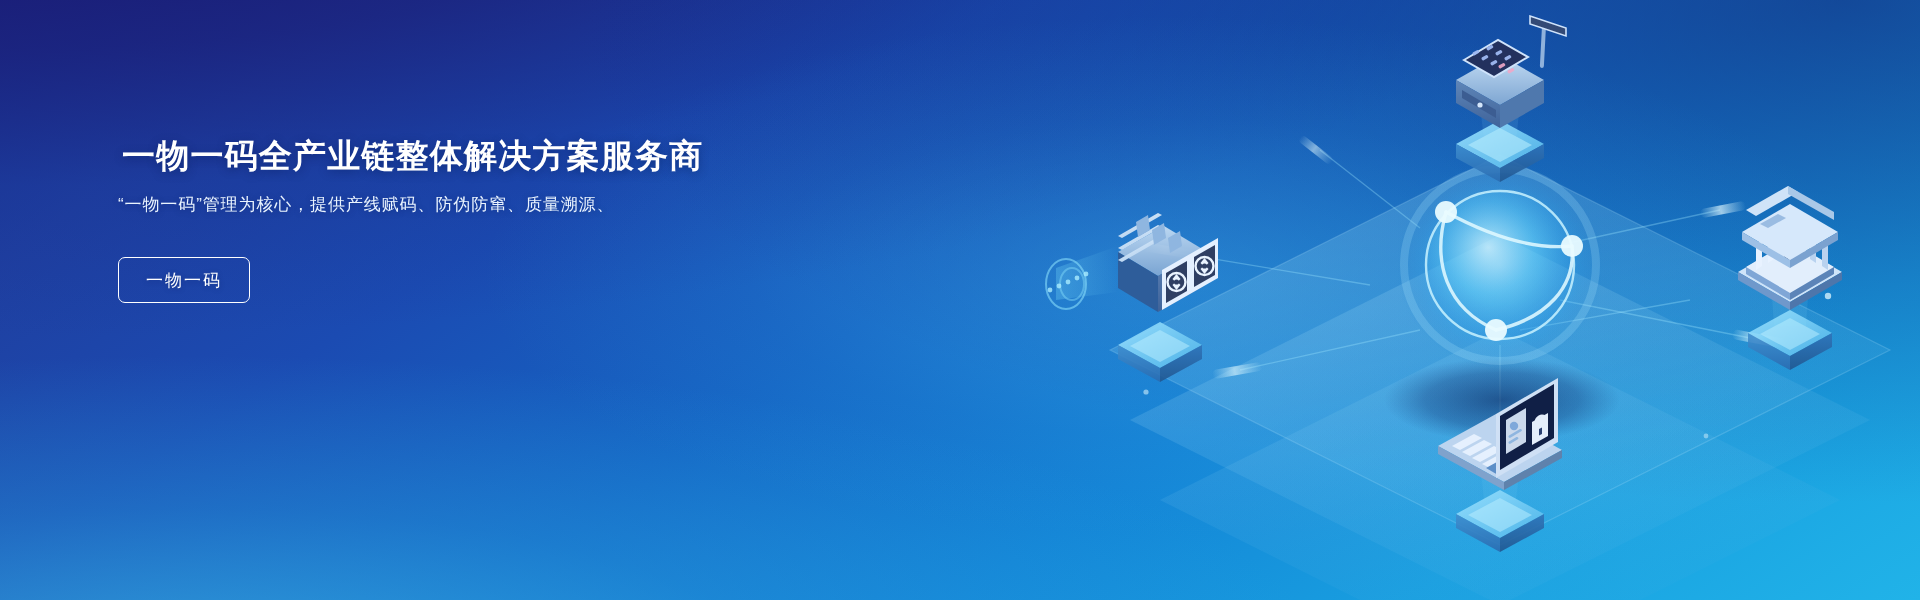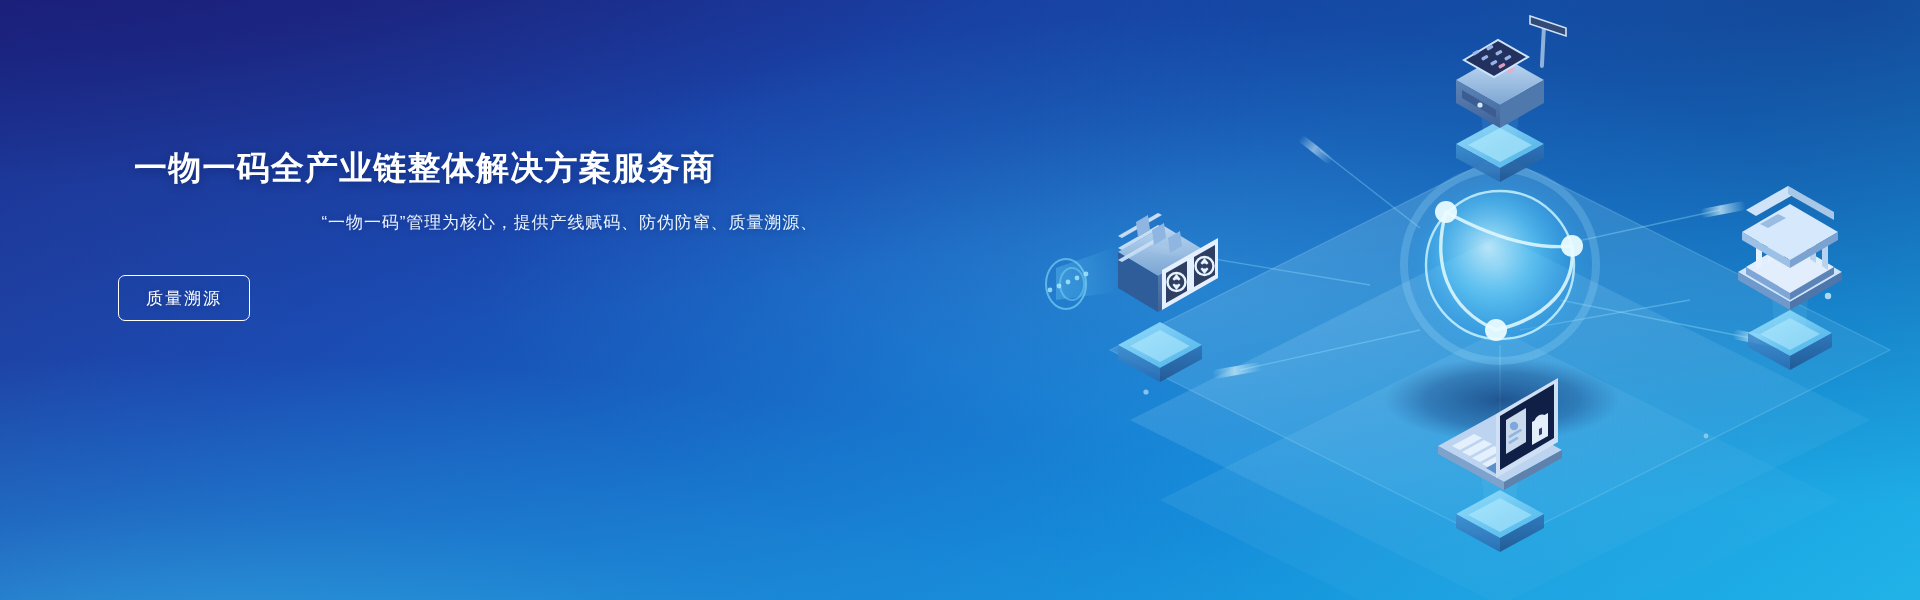--- a/index.html
+++ b/index.html
@@ -61,39 +61,39 @@
   }
 
   
   .copy{
     position:absolute;
     left:118px; top:132px;
     width:700px;
     z-index:20;
   }
   .headline{
-    margin:16px;
+    margin:4px;
     font-size:33px;
     line-height:1.22;
     font-weight:700;
     letter-spacing:1.2px;
     color:#ffffff;
     text-shadow:0 2px 10px rgba(5,25,80,.45);
     white-space:nowrap;
   }
   .sub{
     margin:0;
     color:#eaf4ff;
     font-size:17px;
     letter-spacing:.9px;
     line-height:1.95;
     font-weight:400;
     text-shadow:0 1px 6px rgba(5,25,80,.35);
   }
-  .sub-block{ margin-top:18px;text-align:right; }
+  .sub-block{ margin-top:12px; }
   .cta-wrap{ margin-top:36px; }
   .cta{
     display:inline-flex;
     align-items:center;
     justify-content:center;
     box-sizing:border-box;
     width:132px; height:46px;
     border:1.6px solid #ffffff;
     border-radius:7px;
     color:#ffffff;
@@ -429,17 +429,17 @@
   </div>
 
   <div class="copy">
     <h1 class="headline">一物一码全产业链整体解决方案服务商</h1>
 
     <div class="sub-block">
       <p class="sub">“一物一码”管理为核心，提供产线赋码、防伪防窜、质量溯源、</p>
     </div>
 
     <div class="cta-wrap">
-      <button class="cta">质量溯源</button>
+      <button class="cta">一物一码</button>
     </div>
   </div>
 
 </div>
 
 </body></html>

